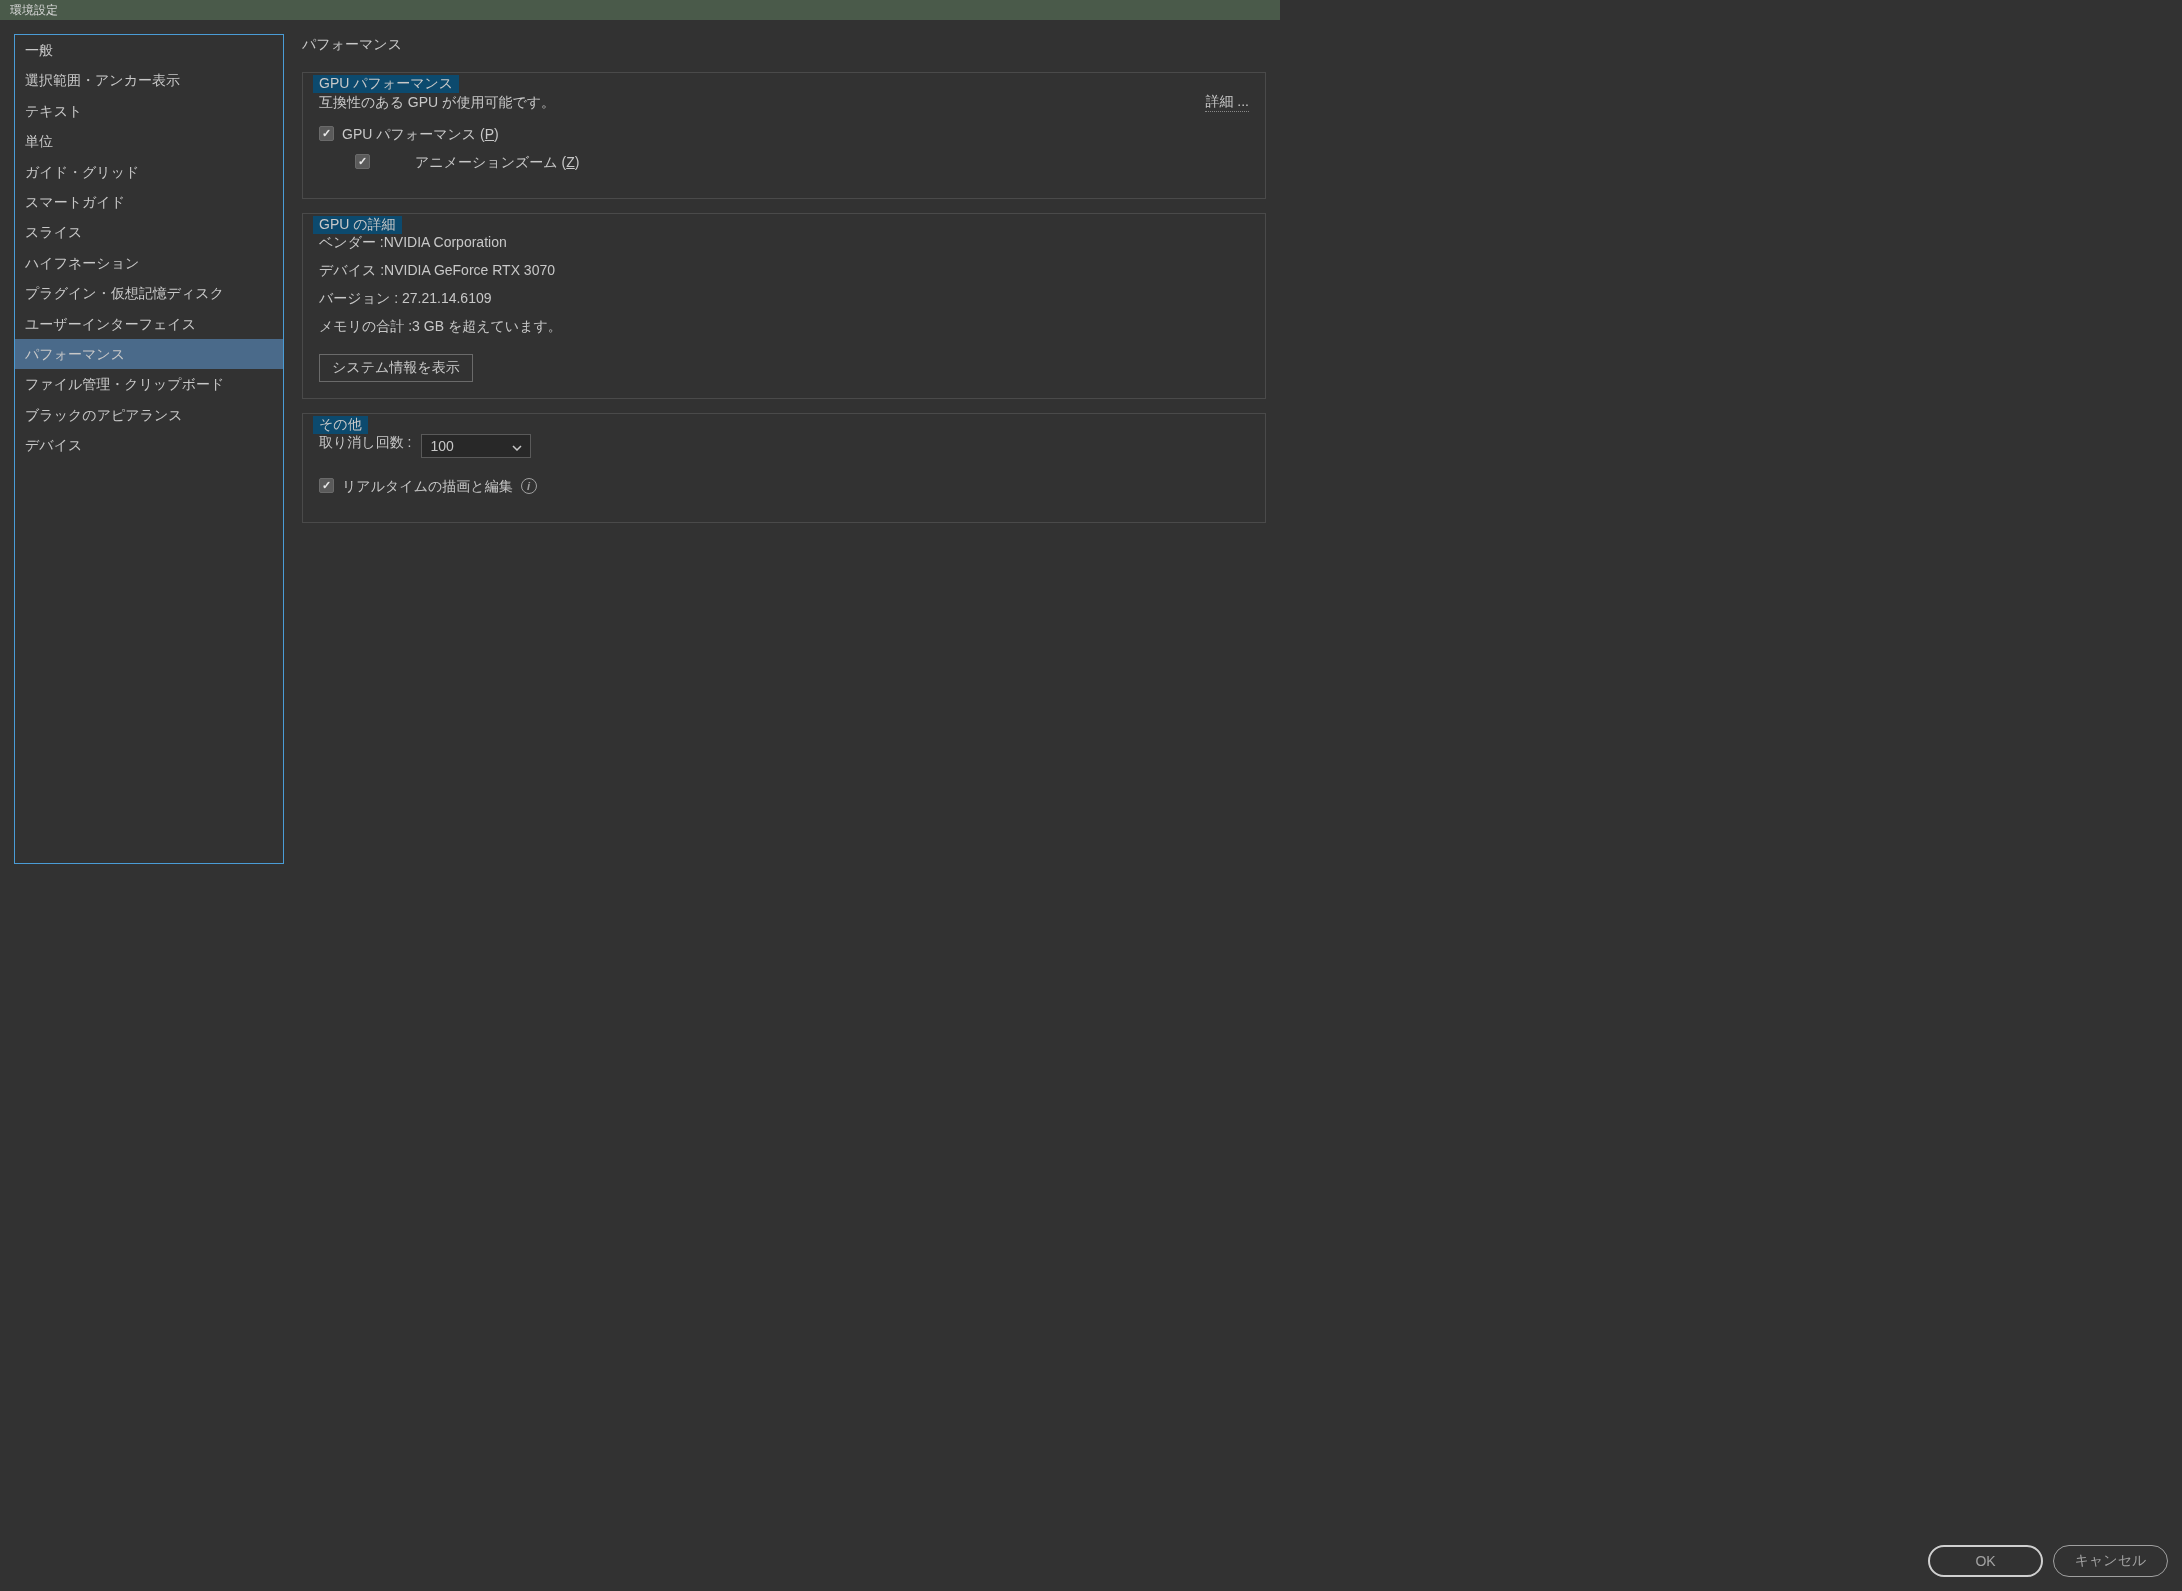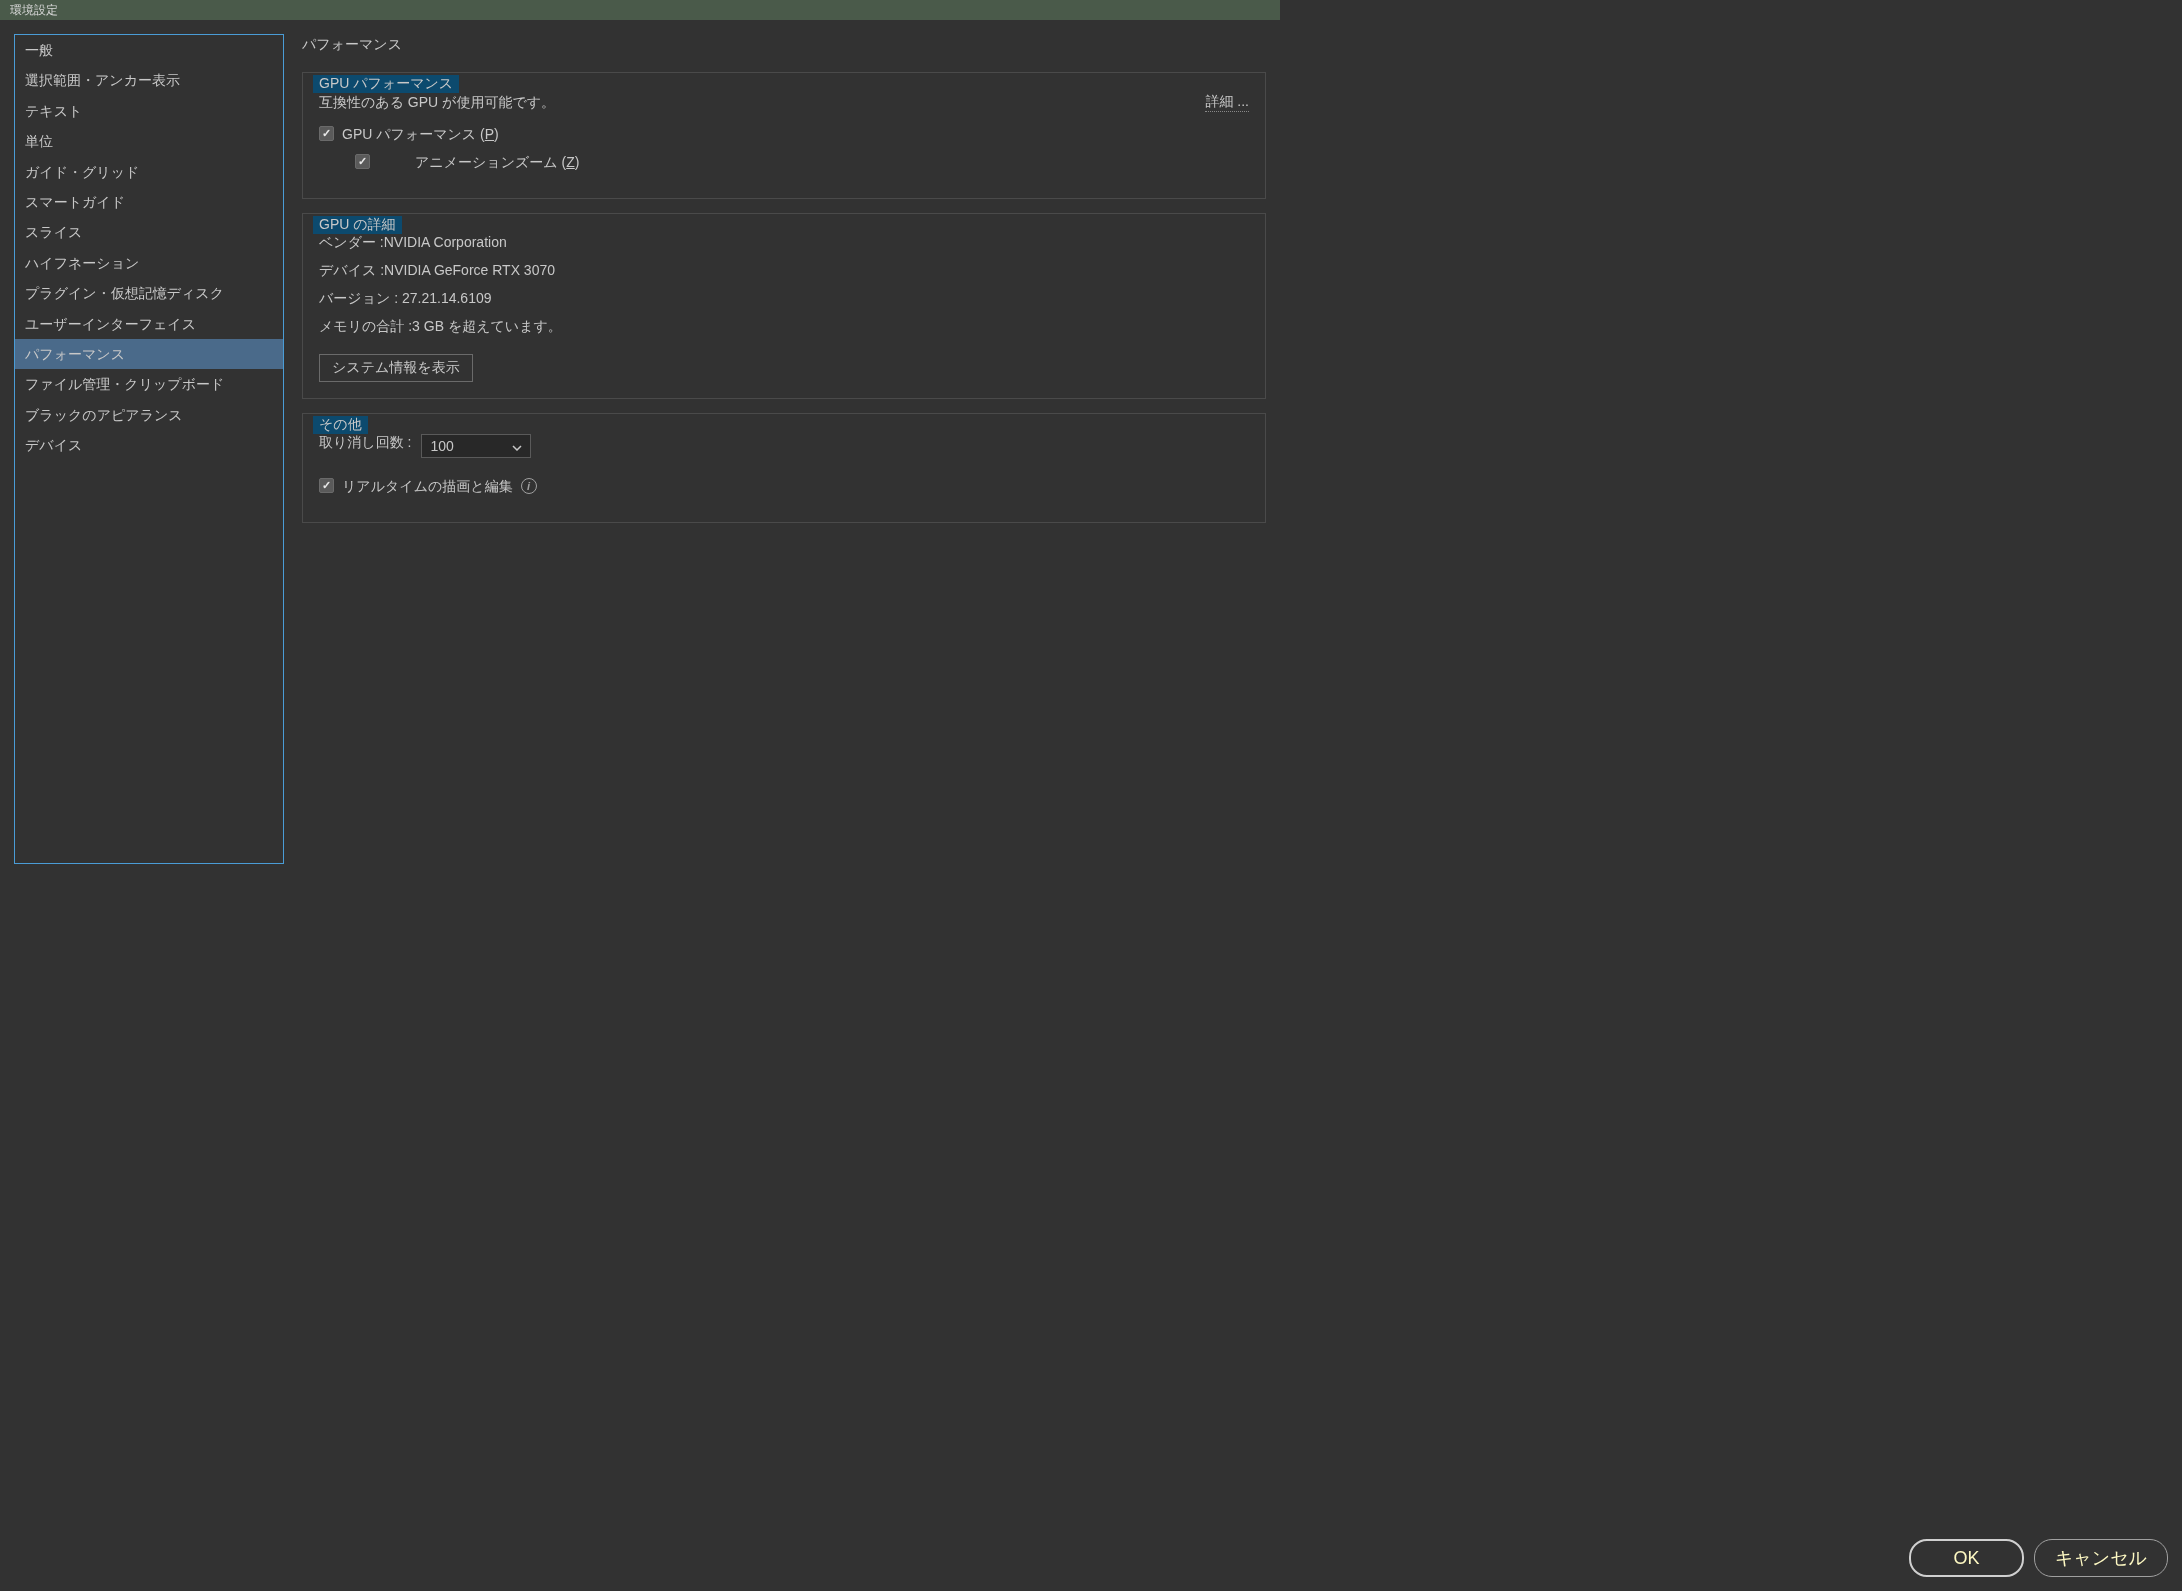--- a/index.html
+++ b/index.html
@@ -173,25 +173,25 @@
     .footer {
       position: absolute;
       bottom: 14px;
       right: 14px;
       display: flex;
       gap: 10px;
     }
     .footer-btn {
       border: 1.5px solid #a0a0a0;
       background: transparent;
-      color: #fef9c3;
+      color: #a3a3a3;
       padding: 6px 20px;
       border-radius: 18px;
       cursor: pointer;
-      font-size: 18px;
+      font-size: 14px;
       font-family: inherit;
       min-width: 115px;
     }
     .footer-btn.primary {
       border: 2px solid #d0d0d0;
     }
   </style>
 </head>
 <body>
 

